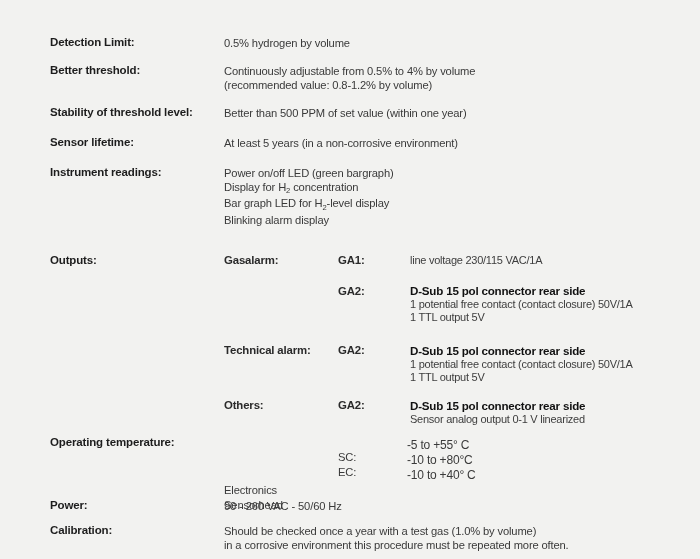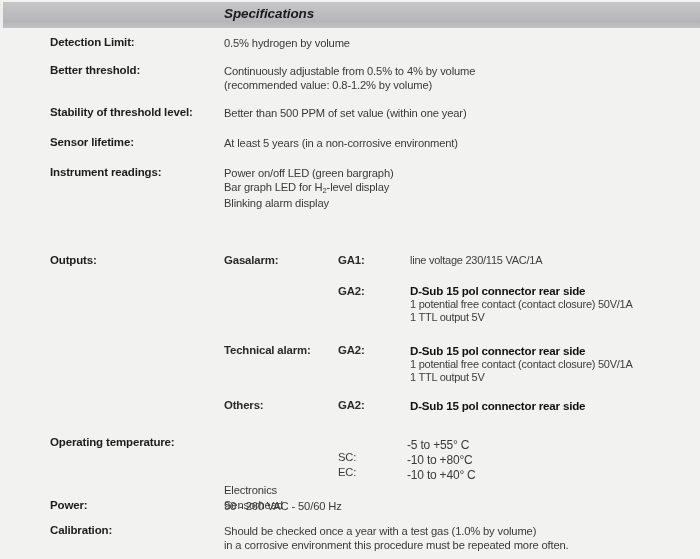--- a/index.html
+++ b/index.html
@@ -165,23 +165,20 @@
     vertical-align: baseline;
     position: relative;
     bottom: -0.28em;
   }
 </style>
 </head>
 <body>
 
 <div id="spec-sheet">
 
-  <div class="spec-header">
-    <div class="spec-header-title">Specifications</div>
-  </div>
 
   <div class="spec-body">
 
     <div class="spec-row" style="top:8px;">
       <div class="row-label">Detection Limit:</div>
       <div class="row-value">
         <span class="vline">0.5% hydrogen by volume</span>
       </div>
     </div>
 
@@ -204,20 +201,21 @@
       <div class="row-label">Sensor lifetime:</div>
       <div class="row-value">
         <span class="vline">At least 5 years (in a non-corrosive environment)</span>
       </div>
     </div>
 
     <div class="spec-row" style="top:138px;">
       <div class="row-label">Instrument readings:</div>
       <div class="row-value">
         <span class="vline">Power on/off LED (green bargraph)</span>
+        <span class="vline"><span>Display for H</span><sub>2</sub><span> concentration</span></span>
         <span class="vline"><span>Bar graph LED for H</span><sub>2</sub><span>-level display</span></span>
         <span class="vline">Blinking alarm display</span>
       </div>
     </div>
 
     <div class="spec-row" style="top:226px;">
       <div class="row-label">Outputs:</div>
 
       <div class="sub-block" style="top:0px;">
         <div class="sub-cat">Gasalarm:</div>
@@ -241,20 +239,21 @@
           <span class="sub-val-detail">1 potential free contact (contact closure) 50V/1A</span>
           <span class="sub-val-detail">1 TTL output 5V</span>
         </div>
       </div>
 
       <div class="sub-block" style="top:145px;">
         <div class="sub-cat">Others:</div>
         <div class="sub-code" style="top:0px;">GA2:</div>
         <div class="sub-val" style="top:0px;">
           <span class="sub-val-title">D-Sub 15 pol connector rear side</span>
+          <span class="sub-val-detail">Sensor analog output 0-1 V linearized</span>
         </div>
       </div>
     </div>
 
     <div class="spec-row" style="top:408px;">
       <div class="row-label">Operating temperature:</div>
 
       <div class="sub-block" style="top:0px;">
         <div class="sub-cat plain">Electronics</div>
         <div class="sub-code plain"></div>

